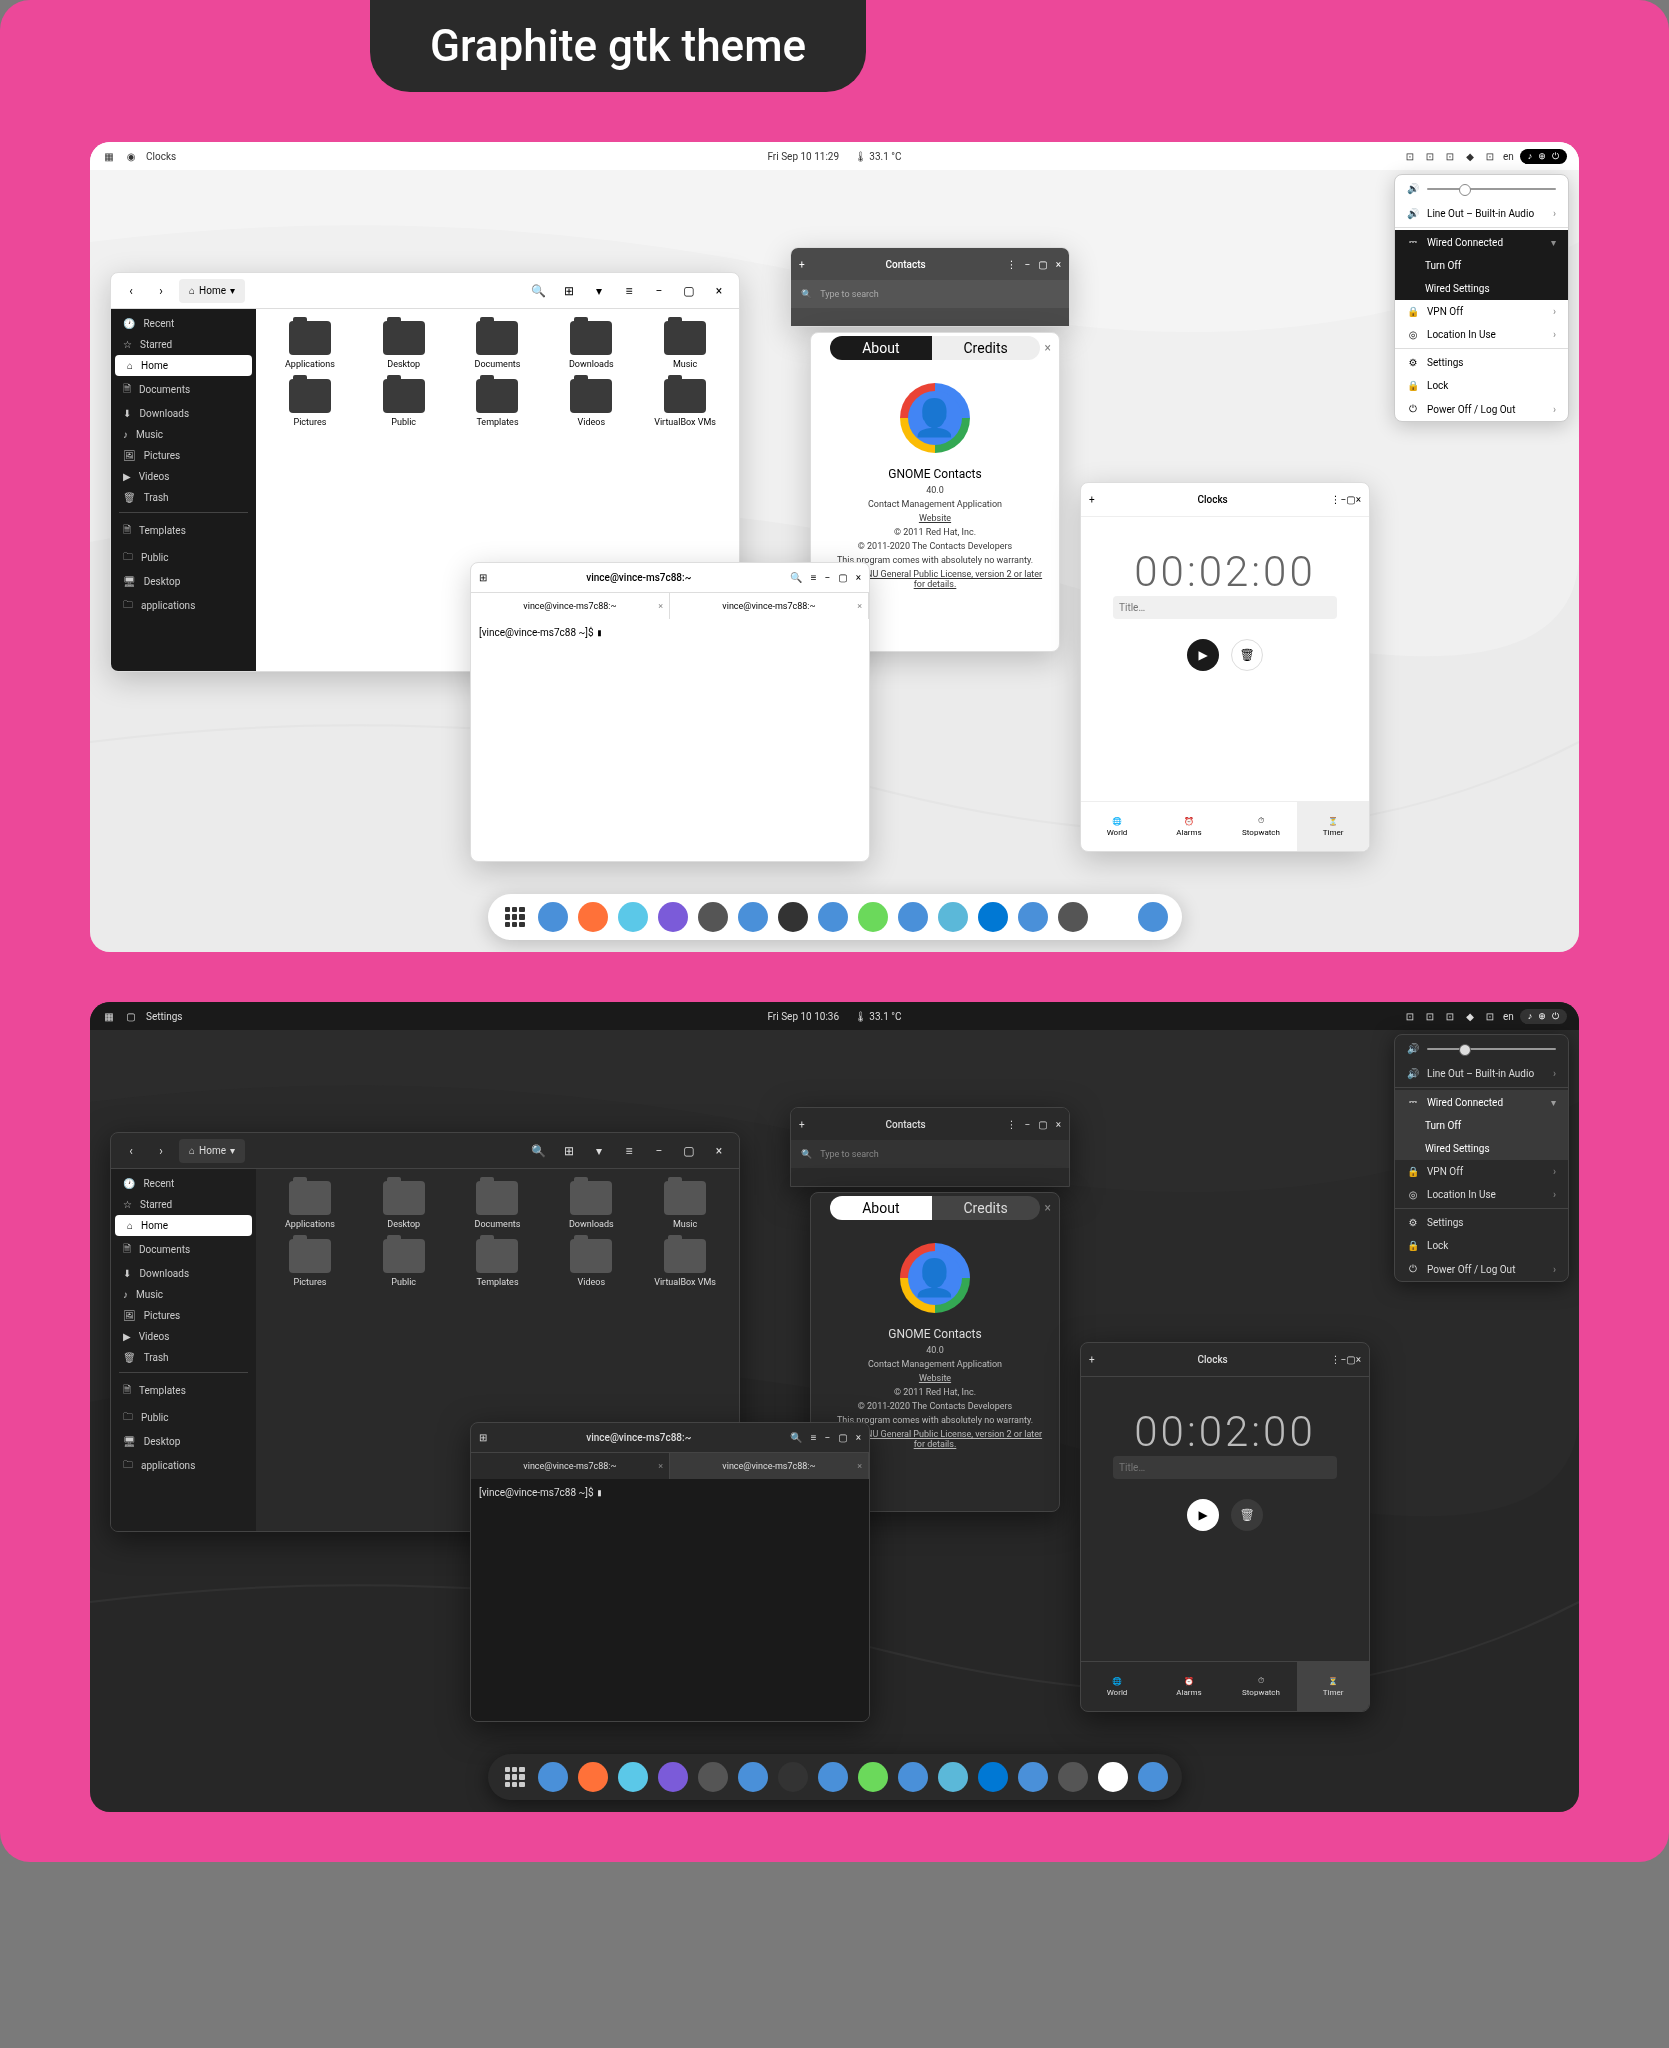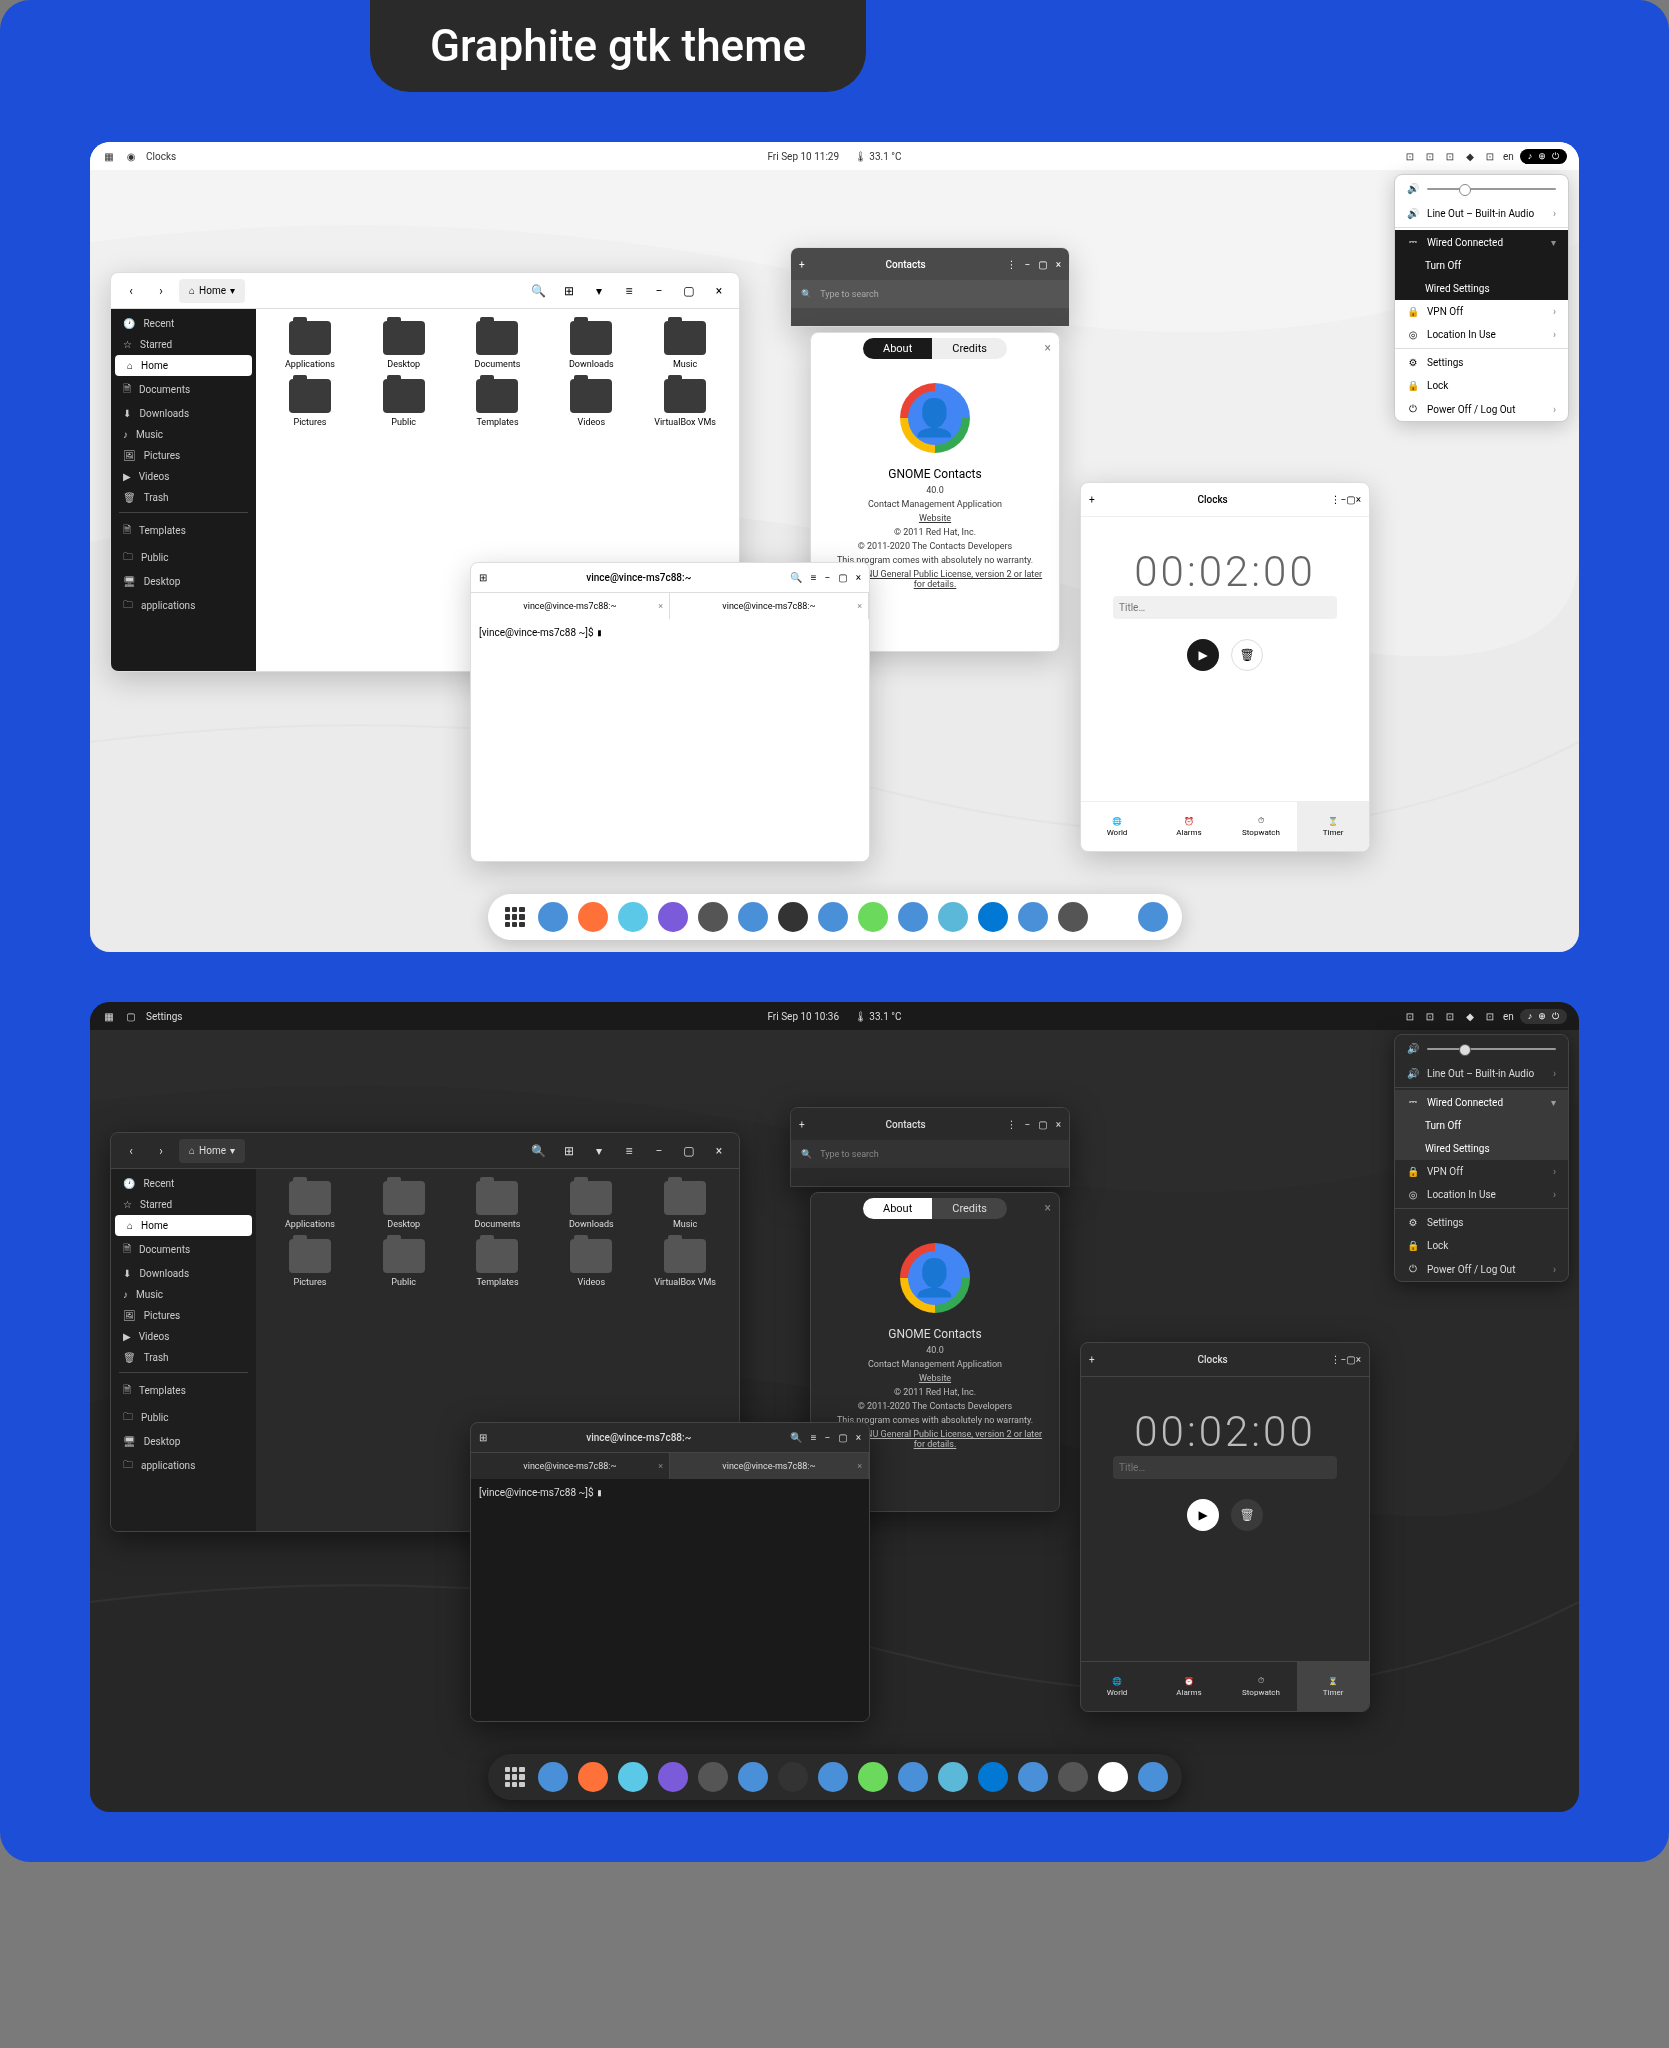--- a/index.html
+++ b/index.html
@@ -1,17 +1,17 @@
 <!DOCTYPE html>
 <html><head>
 <meta charset="utf-8">
 <style>
 *{margin:0;padding:0;box-sizing:border-box;font-family:-apple-system,BlinkMacSystemFont,"Segoe UI",Roboto,sans-serif}
 body{background:#7a7a7a;padding:0}
-.page{width:1669px;background:#1d4ed8;border-radius:30px;overflow:hidden}
+.page{width:1669px;background:#ec4899;border-radius:30px;overflow:hidden}
 .title-pill{background:#2a2a2a;color:#fff;font-size:44px;font-weight:500;padding:20px 60px;border-radius:0 0 40px 40px;display:inline-block;margin-left:370px}
 .shot{margin:50px 90px;border-radius:20px;overflow:hidden;position:relative;height:810px}
 .shot.light{background:#f0f0f0}
 .shot.dark{background:#2a2a2a}
 .wavy{position:absolute;inset:0;opacity:.3}
 .topbar{height:28px;display:flex;align-items:center;padding:0 12px;font-size:10px;position:relative;z-index:2}
 .light .topbar{background:#fff;color:#333}
 .dark .topbar{background:#1a1a1a;color:#ddd}
 .topbar-left{display:flex;align-items:center;gap:8px}
 .topbar-center{position:absolute;left:50%;transform:translateX(-50%);display:flex;gap:15px;align-items:center}
@@ -84,21 +84,21 @@
 .dark .contacts-header{background:#2a2a2a}
 .ch-title{flex:1;text-align:center;font-weight:500}
 .contacts-search{height:28px;display:flex;align-items:center;padding:0 10px;gap:8px;font-size:9px}
 .light .contacts-search{background:#555;color:#aaa}
 .dark .contacts-search{background:#333;color:#888}
 .contacts-body{height:calc(100% - 60px)}
 .light .contacts-body{background:#4a4a4a}
 .dark .contacts-body{background:#2a2a2a}
 
 .about-tabs{height:30px;display:flex;align-items:center;justify-content:center;padding:6px;gap:0}
-.about-tab{padding:4px 20px;font-size:11px;cursor:pointer}
+.about-tab{padding:4px 32px;font-size:14px;cursor:pointer}
 .about-tab:first-child{border-radius:12px 0 0 12px}
 .about-tab:last-child{border-radius:0 12px 12px 0}
 .light .about-tab.active{background:#1a1a1a;color:#fff}
 .light .about-tab:not(.active){background:#eee}
 .dark .about-tab.active{background:#fff;color:#000}
 .dark .about-tab:not(.active){background:#444}
 .about-close{position:absolute;right:8px;top:8px;font-size:12px;opacity:.5}
 .about-body{text-align:center;padding:12px;font-size:9px}
 .about-logo{width:70px;height:70px;border-radius:50%;margin:8px auto 14px;background:conic-gradient(#4285f4 0 90deg,#34a853 90deg 180deg,#fbbc05 180deg 270deg,#ea4335 270deg);position:relative}
 .about-logo::after{content:"";position:absolute;inset:8px;background:#4285f4;border-radius:50%}

